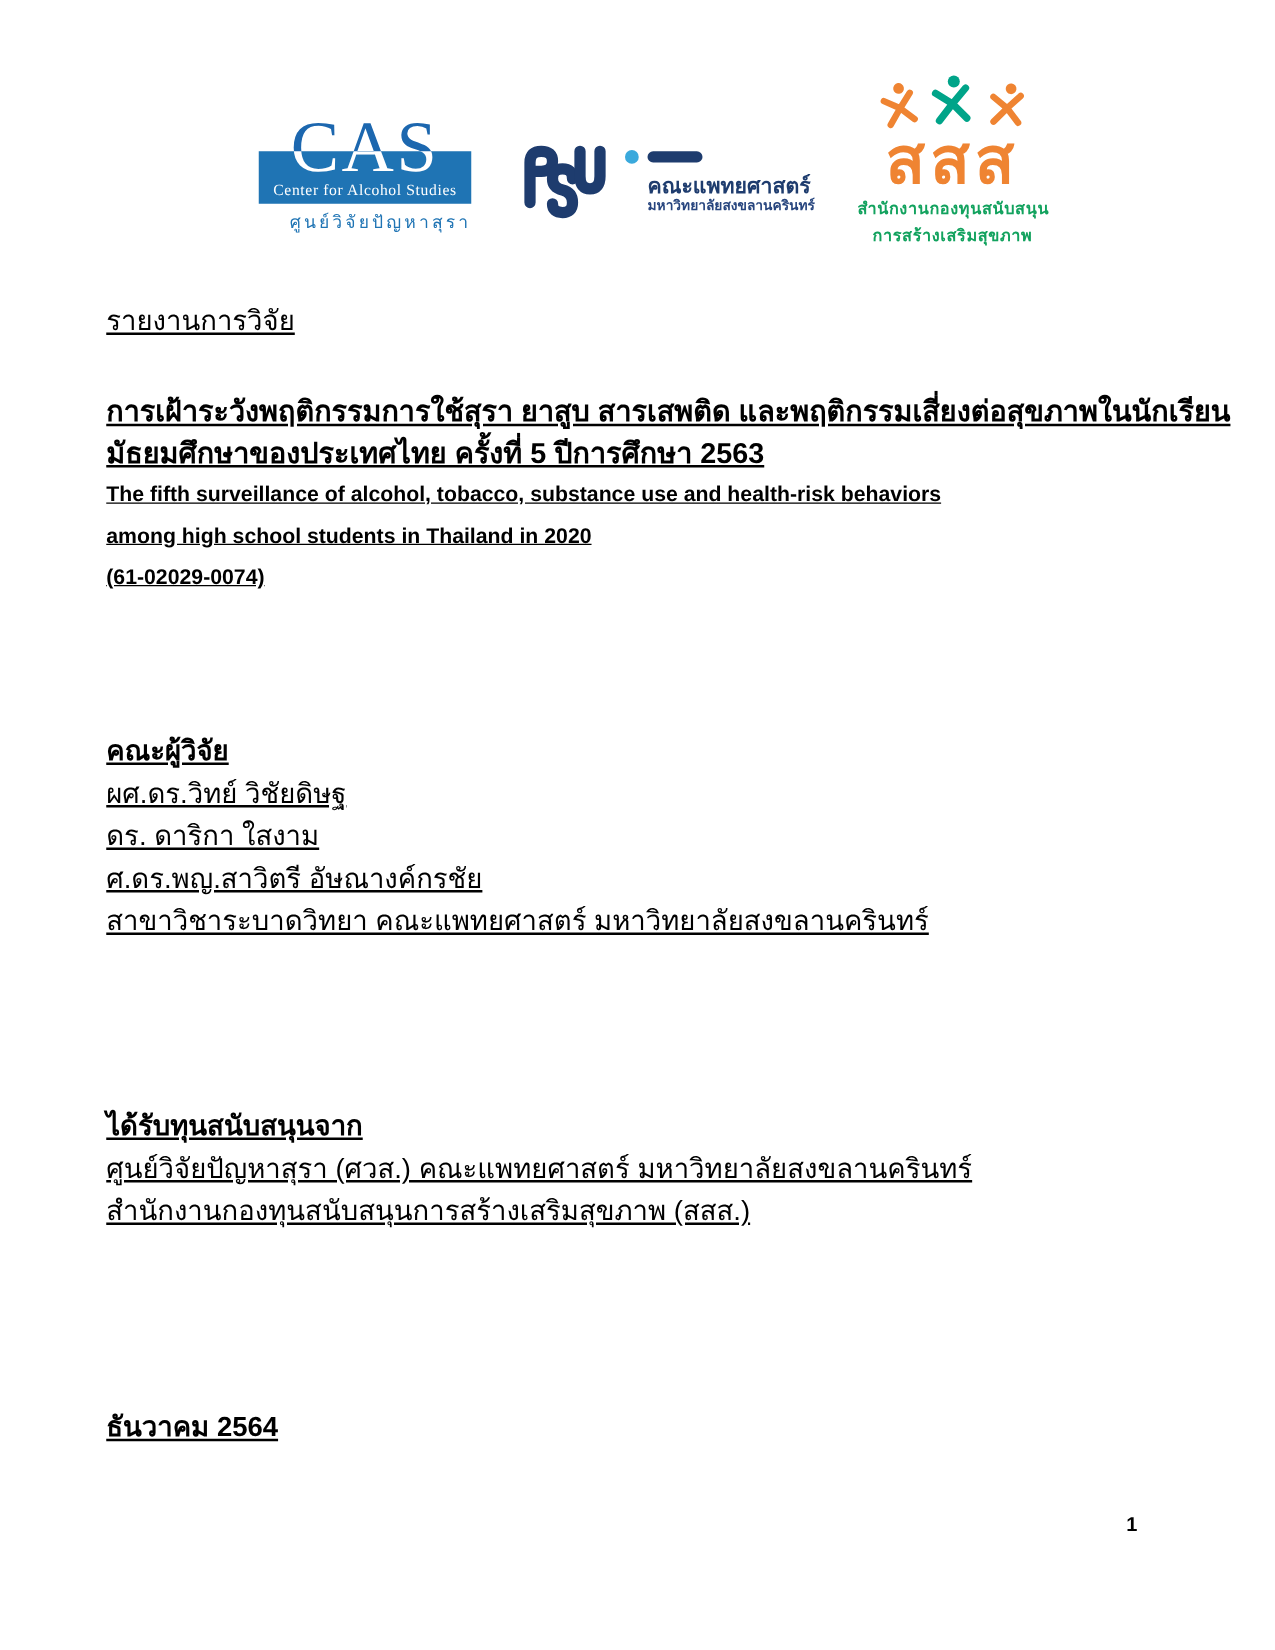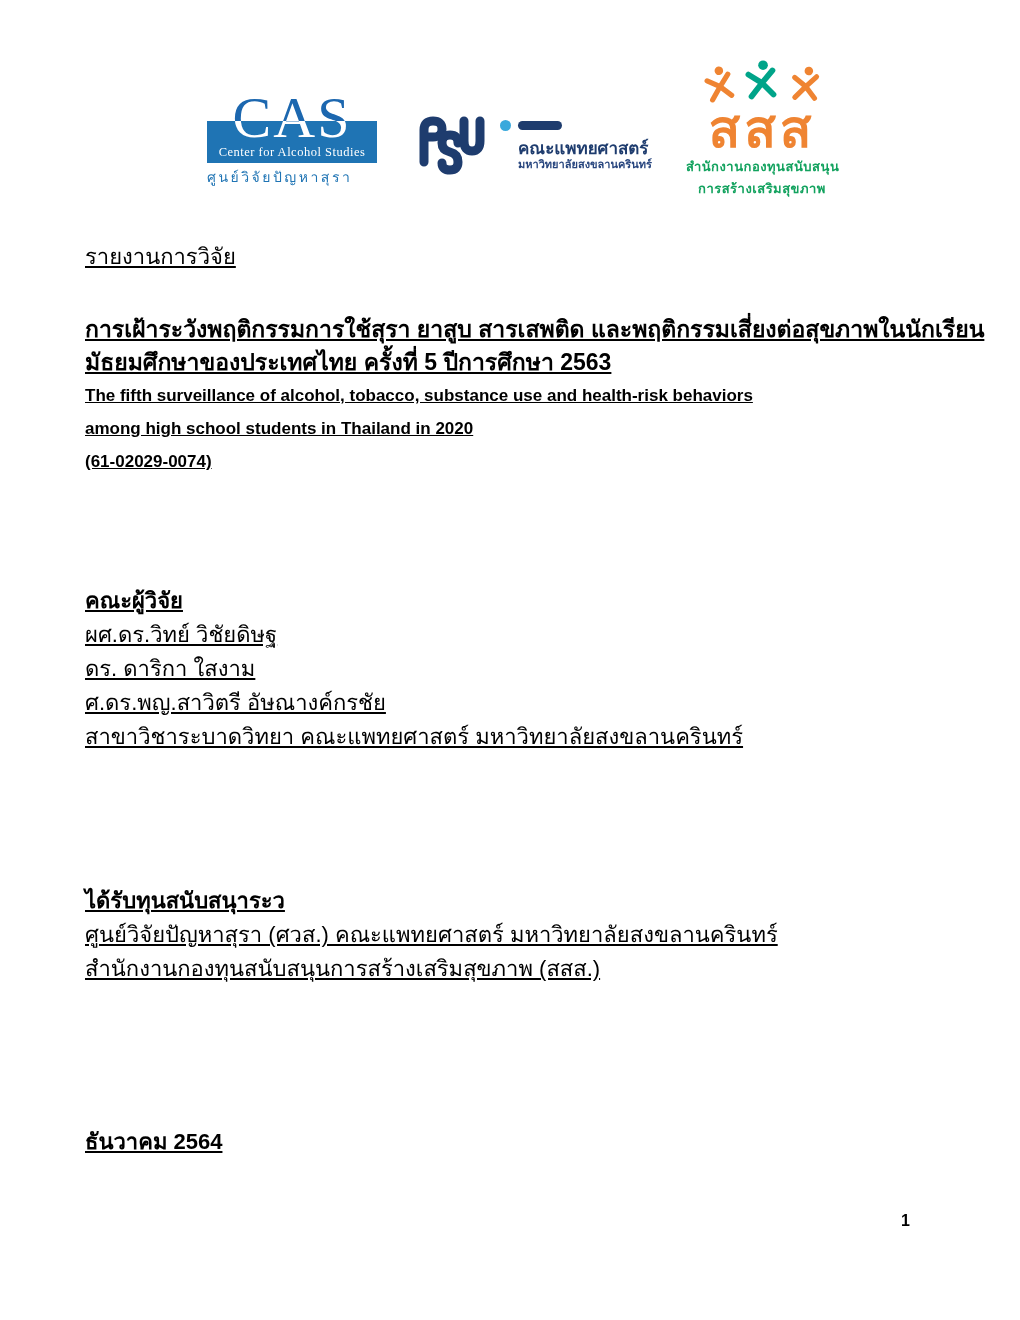--- a/index.html
+++ b/index.html
@@ -30,21 +30,21 @@
     font-size: 58px; line-height: 64px; letter-spacing: 2px; font-weight: 400;
   }
   .cas-acronym.blue  { color: #1c67af; }
   .cas-acronym.white { color: #ffffff; clip-path: inset(35px 0 0 0); }
   .cas-band-caption {
     position: absolute; left: 0; right: 0; bottom: 3px; text-align: center;
     color: #ffffff; font-family: "Liberation Serif", "DejaVu Serif", serif;
     font-size: 12.5px; letter-spacing: 0.5px; white-space: nowrap;
   }
   .cas-thai {
-    margin-top: 3px; text-align: left; color: #1f74b4;
+    margin-top: 3px; text-align: right; color: #1f74b4;
     font-size: 14px; letter-spacing: 2.5px; white-space: nowrap;
   }
 
   
   .logo-psu { position: relative; width: 235px; height: 64px; margin-top: 57px; }
   .psu-mark { position: absolute; left: 0; top: 0; }
   .psu-dot { position: absolute; left: 86px; top: 5px; width: 11px; height: 11px; border-radius: 50%; background: #3aa9dc; }
   .psu-bar { position: absolute; left: 104px; top: 6px; width: 44px; height: 9px; border-radius: 4.5px; background: #1e3c6e; }
   .psu-faculty { position: absolute; left: 104px; top: 19px; font-size: 17px; font-weight: bold; color: #1e3c6e; white-space: nowrap; }
   .psu-univ { position: absolute; left: 104px; top: 40px; font-size: 11px; font-weight: bold; color: #27457e; white-space: nowrap; }
@@ -141,21 +141,21 @@
 
   <div class="tblock authors-block">
     <div class="authors-heading nowrap">คณะผู้วิจัย</div>
     <div class="nowrap">ผศ.ดร.วิทย์ วิชัยดิษฐ</div>
     <div class="nowrap">ดร. ดาริกา ใสงาม</div>
     <div class="nowrap">ศ.ดร.พญ.สาวิตรี อัษณางค์กรชัย</div>
     <div class="nowrap">สาขาวิชาระบาดวิทยา คณะแพทยศาสตร์ มหาวิทยาลัยสงขลานครินทร์</div>
   </div>
 
   <div class="tblock funding-block">
-    <div class="funding-heading nowrap">ได้รับทุนสนับสนุาระว</div>
+    <div class="funding-heading nowrap">ได้รับทุนสนับสนุนจาก</div>
     <div class="nowrap">ศูนย์วิจัยปัญหาสุรา (ศวส.) คณะแพทยศาสตร์ มหาวิทยาลัยสงขลานครินทร์</div>
     <div class="nowrap">สำนักงานกองทุนสนับสนุนการสร้างเสริมสุขภาพ (สสส.)</div>
   </div>
 
   <div class="tblock date-line nowrap">ธันวาคม 2564</div>
 
   <div class="page-number">1</div>
 
 </div>
 

